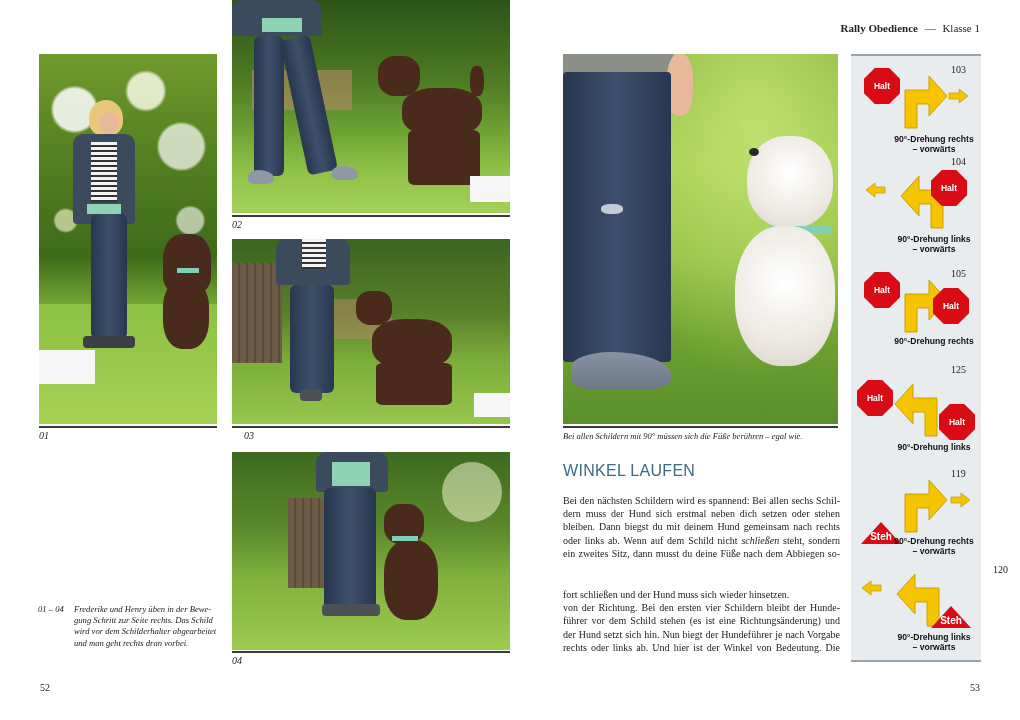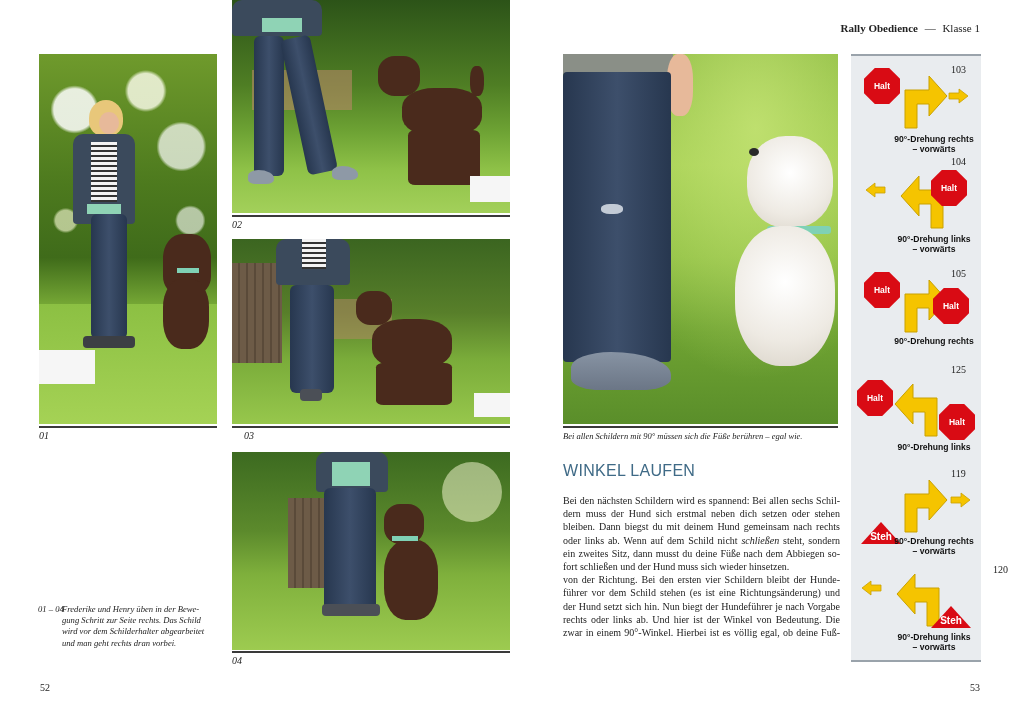--- a/index.html
+++ b/index.html
@@ -55,29 +55,29 @@
     position: absolute; left: 563px; top: 462px;
     font-family: "Liberation Sans", sans-serif; font-size: 16px; letter-spacing: 0.3px;
     color: #3f6a86; font-weight: normal;
   }
   .body-text {
     position: absolute; left: 563px; top: 494px; width: 277px;
     font-family: "Liberation Serif", serif; font-size: 10px; line-height: 13.2px; color: #222;
     text-align: justify;
   }
   .body-text .line { display: block; white-space: nowrap; text-align: justify; text-align-last: justify; }
-  .body-text .line.last { text-align-last: left; }
+  .body-text .line.last { text-align-last: left; margin-top: 28px; }
   .body-text em { font-style: italic; }
 
   .left-caption {
     position: absolute; left: 38px; top: 604px; width: 185px;
     font-family: "Liberation Serif", serif; font-style: italic; font-size: 8.6px; line-height: 11.2px; color: #222;
   }
   .left-caption .num { position: absolute; left: 0; top: 0; font-style: italic; }
-  .left-caption .txt { margin-left: 24px; display: block; }
+  .left-caption .txt { margin-left: 36px; display: block; }
 
   .page-num { position: absolute; top: 682px; font-family: "Liberation Serif", serif; font-size: 10px; color: #222; }
 
   
   .sidebar {
     position: absolute; left: 851px; top: 54px; width: 130px; height: 608px;
     background: #e9ecef;
     border-top: 2px solid #9aa3ab;
     border-bottom: 2px solid #9aa3ab;
   }
@@ -210,21 +210,20 @@
   <span class="line">Bei den nächsten Schildern wird es spannend: Bei allen sechs Schil-</span>
   <span class="line">dern muss der Hund sich erstmal neben dich setzen oder stehen</span>
   <span class="line">bleiben. Dann biegst du mit deinem Hund gemeinsam nach rechts</span>
   <span class="line"><span>oder links ab. Wenn auf dem Schild nicht</span> <em>schließen</em> <span>steht, sondern</span></span>
   <span class="line">ein zweites Sitz, dann musst du deine Füße nach dem Abbiegen so-</span>
   <span class="line last">fort schließen und der Hund muss sich wieder hinsetzen.</span>
   <span class="line">von der Richtung. Bei den ersten vier Schildern bleibt der Hunde-</span>
   <span class="line">führer vor dem Schild stehen (es ist eine Richtungsänderung) und</span>
   <span class="line">der Hund setzt sich hin. Nun biegt der Hundeführer je nach Vorgabe</span>
   <span class="line">rechts oder links ab. Und hier ist der Winkel von Bedeutung. Die</span>
-  <span class="line">zwar in einem 90°-Winkel. Hierbei ist es völlig egal, ob deine Fuß-</span>
 </div>
 
 <div class="sidebar">
 
   <div class="sign" style="top:6px; height:92px;">
     <span class="sign-no" style="left:100px; top:2px;">103</span>
     <div class="octagon" style="left:13px; top:6px;">
         <span>Halt</span>
       </div>
     <svg class="arrow" width="60" height="60" style="left:52px; top:8px;" viewBox="0 0 60 60">

